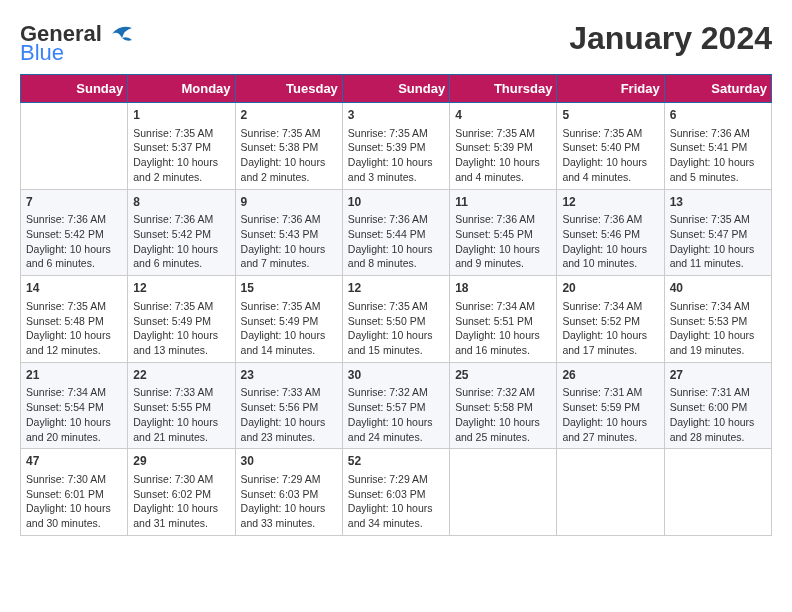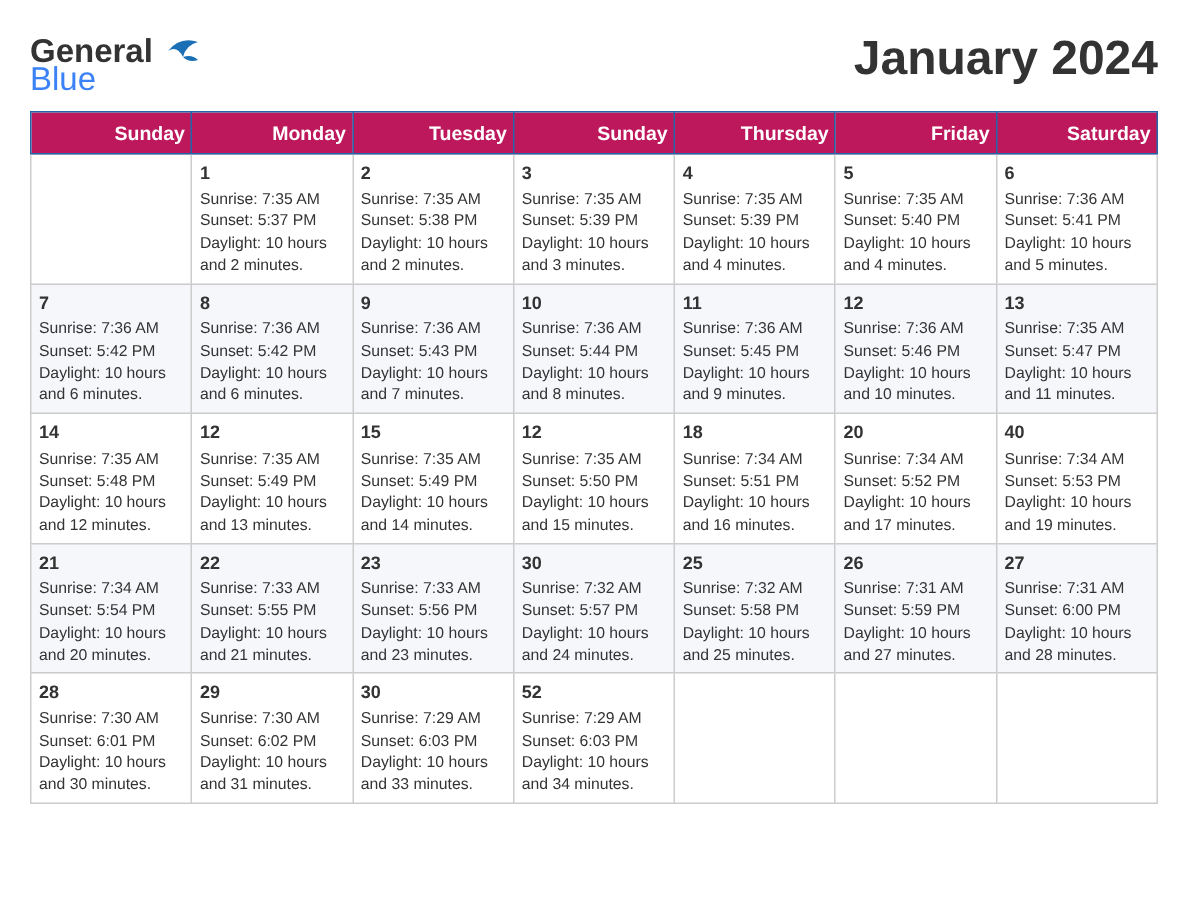--- a/index.html
+++ b/index.html
@@ -311,21 +311,21 @@
         <td>
           <span class="day-number">27</span>
           <div class="day-info" style="white-space: pre-line;">Sunrise: 7:31 AM
 Sunset: 6:00 PM
 Daylight: 10 hours
 and 28 minutes.</div>
         </td>
       </tr>
       <tr>
         <td>
-          <span class="day-number">28</span>
+          <span class="day-number">47</span>
           <div class="day-info" style="white-space: pre-line;">Sunrise: 7:30 AM
 Sunset: 6:01 PM
 Daylight: 10 hours
 and 30 minutes.</div>
         </td>
         <td>
           <span class="day-number">29</span>
           <div class="day-info" style="white-space: pre-line;">Sunrise: 7:30 AM
 Sunset: 6:02 PM
 Daylight: 10 hours

